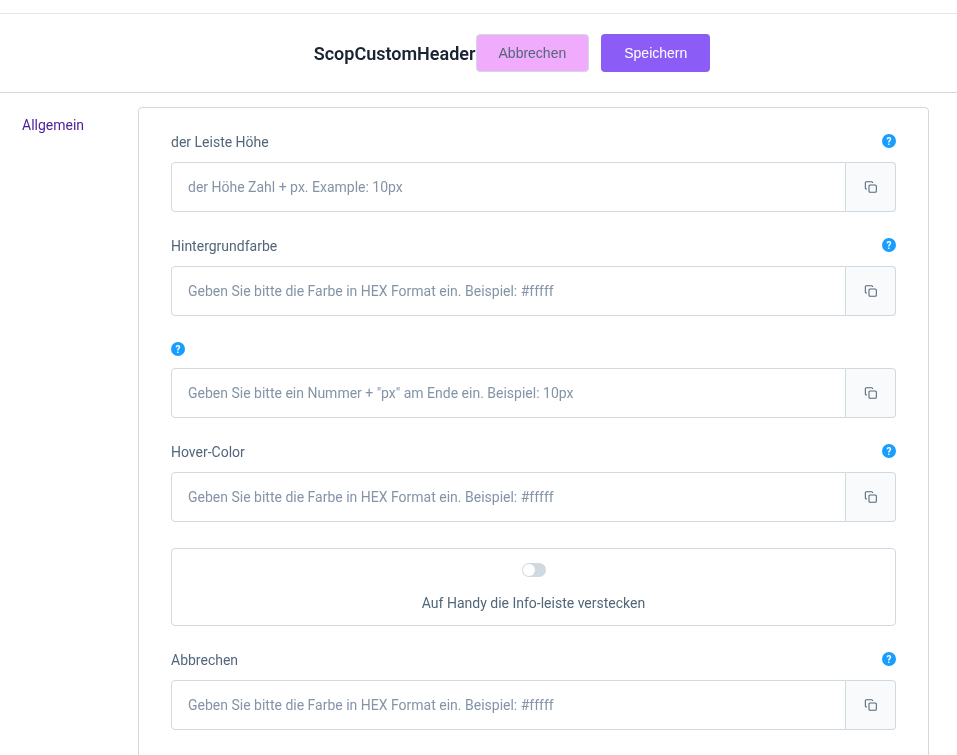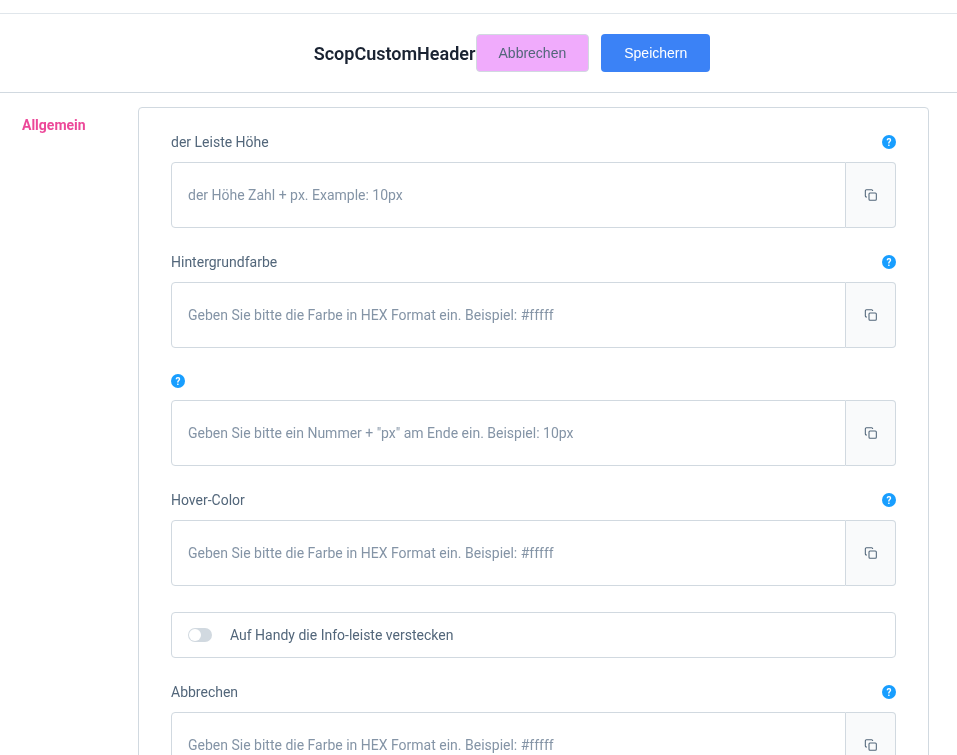--- a/index.html
+++ b/index.html
@@ -35,53 +35,52 @@
     font-size: 14px;
     cursor: pointer;
     border: 1px solid transparent;
   }
   .btn-secondary {
     background: #f0abfc;
     border: 1px solid #d1d9e0;
     color: #52667a;
   }
   .btn-primary {
-    background: #3b82f6;
+    background: #8b5cf6;
     color: #ffffff;
   }
   .layout {
     display: flex;
     min-height: calc(755px - 14px - 70px);
   }
   .sidebar {
     width: 138px;
     padding: 24px 0 0 22px;
   }
   .sidebar-item {
     font-size: 14px;
-    color: #ec4899;
-    font-weight: 700;
+    color: #4c1d95;
+    font-weight: 400;
   }
   .main {
     flex: 1;
     padding: 14px 28px 0 0;
   }
   .card {
     border: 1px solid #d1d9e0;
     border-radius: 4px;
     padding: 26px 32px 10px 32px;
     background: #ffffff;
   }
   .field {
     margin-bottom: 26px;
   }
   .field-label-row {
     display: flex;
     justify-content: space-between;
-    align-items: center;
     margin-bottom: 12px;
   }
   .field-label {
     font-size: 14px;
     color: #52667a;
   }
   .help-icon {
     width: 14px;
     height: 14px;
     border-radius: 50%;
@@ -93,21 +92,21 @@
     font-size: 10px;
     font-weight: 700;
     cursor: pointer;
   }
   .input-group {
     display: flex;
     align-items: stretch;
   }
   .text-input {
     flex: 1;
-    padding: 24px 16px;
+    padding: 16px 16px;
     border: 1px solid #d1d9e0;
     border-radius: 4px 0 0 4px;
     font-size: 14px;
     color: #52667a;
     outline: none;
     font-family: inherit;
   }
   .text-input::placeholder {
     color: #8494a6;
   }
@@ -129,20 +128,21 @@
     fill: none;
     stroke-width: 1.6;
   }
   .toggle-row {
     border: 1px solid #d1d9e0;
     border-radius: 4px;
     padding: 14px 16px;
     display: flex;
     align-items: center;
     gap: 18px;
+    flex-direction: column;
   }
   .toggle {
     width: 24px;
     height: 14px;
     border-radius: 10px;
     background: #d1d9e0;
     position: relative;
     cursor: pointer;
     flex-shrink: 0;
   }

